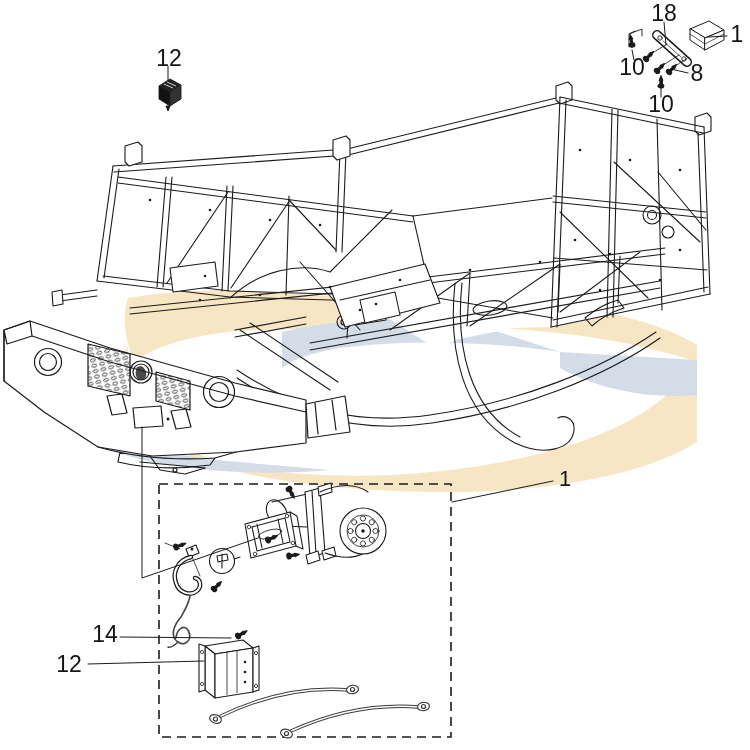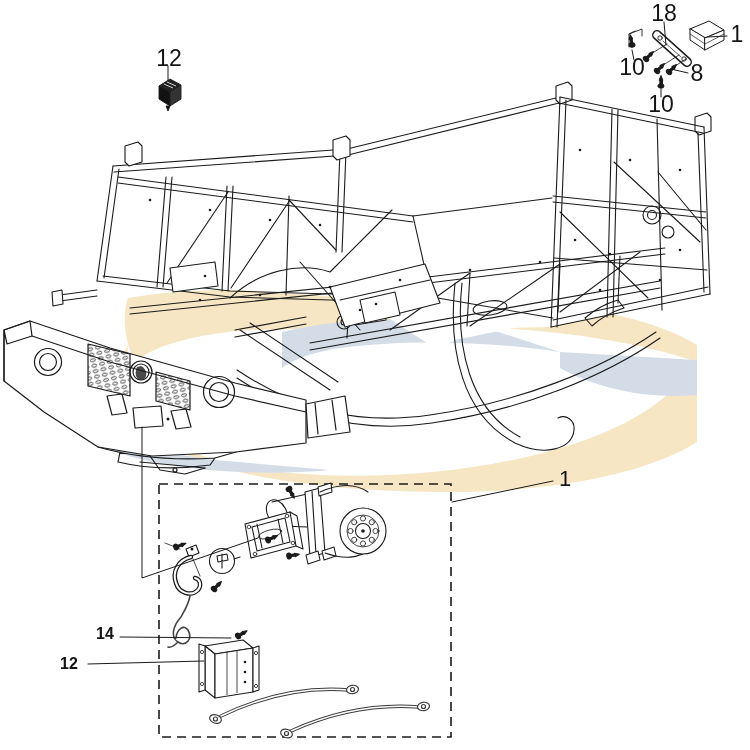--- a/index.html
+++ b/index.html
@@ -7,21 +7,21 @@
     position:relative;width:750px;height:750px;background:#ffffff;
     font-family:"Liberation Sans",sans-serif;overflow:hidden;
   }
   .canvas svg{position:absolute;left:0;top:0;}
   .callout{
     position:absolute;transform:translate(-50%,-50%);
     font-size:23px;color:#141414;line-height:1;white-space:nowrap;
     user-select:none;
   }
   .callout.small{font-size:22px;}
-  .callout.bold{font-weight:bold;font-size:16px;}
+  .callout.bold{font-weight:normal;font-size:23px;}
 </style>
 </head>
 <body>
 
 <div class="canvas">
 
 <svg width="750" height="750" viewBox="0 0 750 750">
   <defs>
     <pattern id="slots" width="8" height="5.6" patternUnits="userSpaceOnUse" patternTransform="rotate(-14)">
       <ellipse cx="3" cy="2.4" rx="2.5" ry="1.5" fill="none" stroke="#1b1b1b" stroke-width="0.8"></ellipse>

